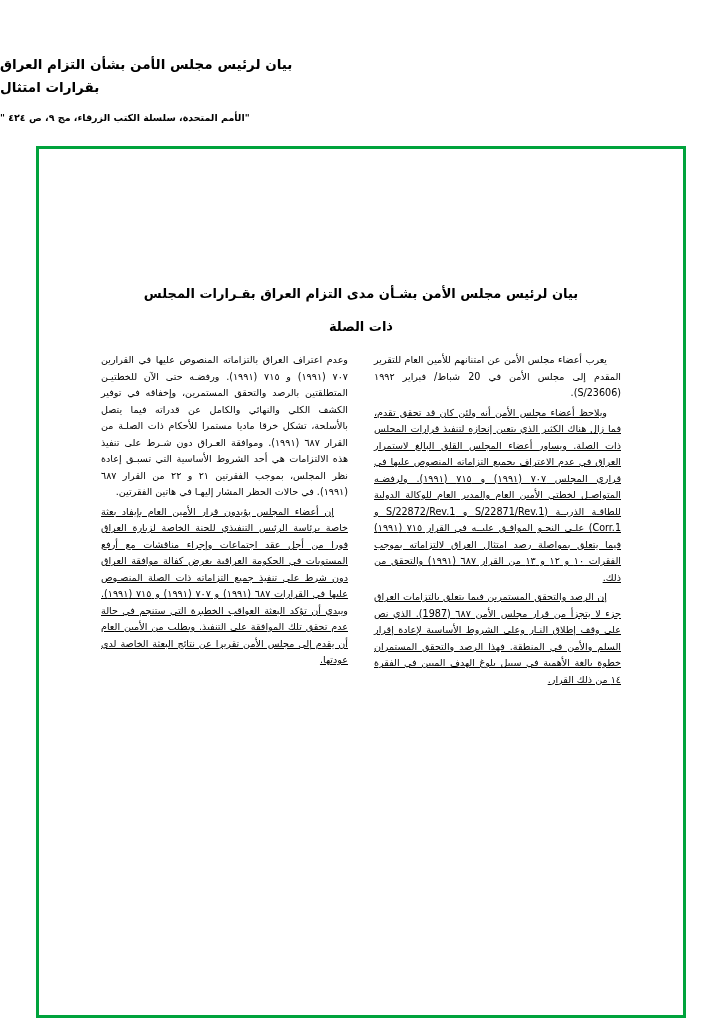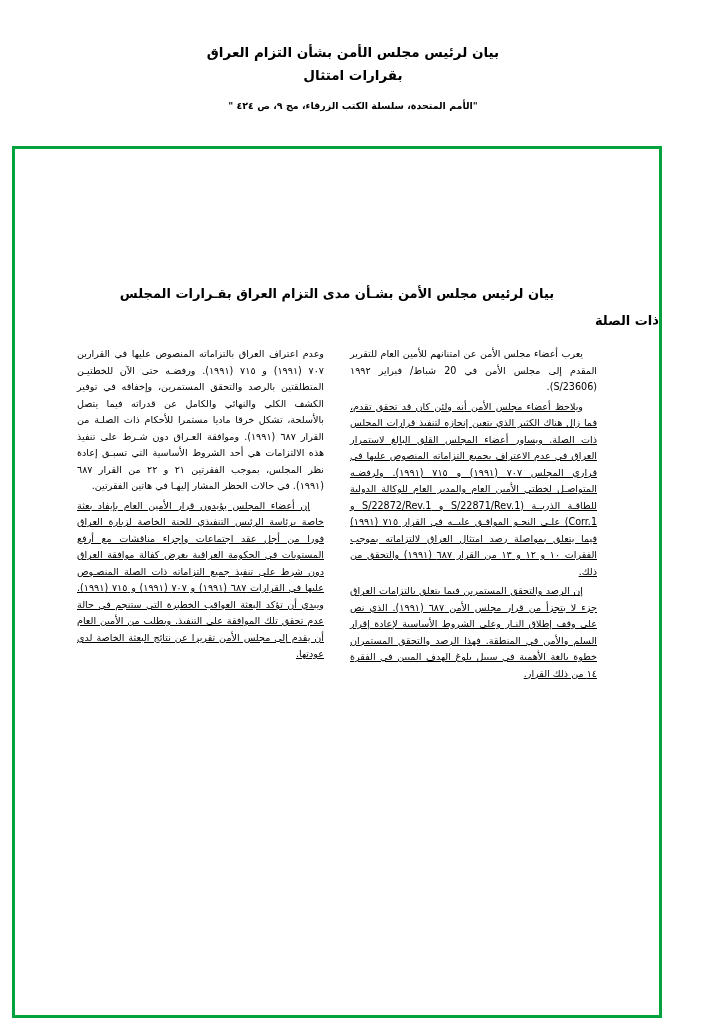--- a/index.html
+++ b/index.html
@@ -18,22 +18,22 @@
 
   .page {
     width: 706px;
     height: 1036px;
     position: relative;
     box-sizing: border-box;
   }
 
   
   .header {
-    text-align: center;
-    padding-top: 42px;
+    text-align: left;
+    padding-top: 54px;
   }
   .header-title-1 {
     font-size: 13.5px;
     font-weight: bold;
     letter-spacing: 0.2px;
     line-height: 1.55;
   }
   .header-title-2 {
     font-size: 13.5px;
     font-weight: bold;
@@ -43,21 +43,21 @@
   .header-source {
     font-size: 9.5px;
     font-weight: bold;
     margin-top: 14px;
     letter-spacing: 0.1px;
   }
 
   
   .frame {
     position: absolute;
-    left: 12px;
+    left: 36px;
     top: 146px;
     width: 650px;
     height: 872px;
     border: 3px solid #00a33c;
     box-sizing: border-box;
     background: #ffffff;
   }
 
   .frame-inner {
     position: absolute;
@@ -70,24 +70,25 @@
 
   
   .doc-title {
     text-align: center;
     font-size: 13px;
     font-weight: bold;
     margin-top: 134px;
     line-height: 1.7;
   }
   .doc-title-line2 {
+    text-align: center;
     font-size: 13px;
     font-weight: bold;
     line-height: 1.7;
-    margin-top: 5px;
+    margin-top: 11px;
   }
 
   .doc-meta {
     margin-top: 22px;
     padding-right: 62px;
     padding-left: 62px;
     font-size: 10.5px;
     font-weight: bold;
     text-align: right;
     direction: rtl;
@@ -137,21 +138,21 @@
 
       <div class="doc-title">بيان لرئيس مجلس الأمن بشـأن مدى التزام العراق بقـرارات المجلس</div>
       <div class="doc-title-line2">ذات الصلة</div>
 
 
       <div class="columns">
 
         <div class="col">
           <p>يعرب أعضاء مجلس الأمن عن امتنانهم للأمين العام للتقرير المقدم إلى مجلس الأمن في 20 شباط/ فبراير ١٩٩٢ (S/23606).</p>
           <p>ويلاحظ أعضاء مجلس الأمن أنه ولئن كان قد تحقق تقدم، فما زال هناك الكثير الذي يتعين إنجازه لتنفيذ قرارات المجلس ذات الصلة. ويساور أعضاء المجلس القلق البالغ لاستمرار العراق في عدم الاعتراف بجميع التزاماته المنصوص عليها في قراري المجلس ٧٠٧ (١٩٩١) و ٧١٥ (١٩٩١). ولرفضـه المتواصـل لخطتي الأمين العام والمدير العام للوكالة الدولية للطاقـة الذريــة (S/22871/Rev.1 و S/22872/Rev.1 و Corr.1) علـى النحـو الموافـق عليــه في القرار ٧١٥ (١٩٩١) فيما يتعلق بمواصلة رصد امتثال العراق لالتزاماته بموجب الفقرات ١٠ و ١٢ و ١٣ من القرار ٦٨٧ (١٩٩١) والتحقق من ذلك.</p>
-          <p>إن الرصد والتحقق المستمرين فيما يتعلق بالتزامات العراق جزء لا يتجزأ من قرار مجلس الأمن ٦٨٧ (١٩٩١). الذي نص على وقف إطلاق النـار وعلى الشروط الأساسية لإعادة إقرار السلم والأمن في المنطقة. فهذا الرصد والتحقق المستمران خطوة بالغة الأهمية في سبيل بلوغ الهدف المبين في الفقرة ١٤ من ذلك القرار.</p>
+          <p>إن الرصد والتحقق المستمرين فيما يتعلق بالتزامات العراق جزء لا يتجزأ من قرار مجلس الأمن ٦٨٧ (1987). الذي نص على وقف إطلاق النـار وعلى الشروط الأساسية لإعادة إقرار السلم والأمن في المنطقة. فهذا الرصد والتحقق المستمران خطوة بالغة الأهمية في سبيل بلوغ الهدف المبين في الفقرة ١٤ من ذلك القرار.</p>
         </div>
 
         <div class="col">
           <p class="noindent">وعدم اعتراف العراق بالتزاماته المنصوص عليها في القرارين ٧٠٧ (١٩٩١) و ٧١٥ (١٩٩١). ورفضـه حتى الآن للخطتيـن المتطلقتين بالرصد والتحقق المستمرين، وإخفاقه في توفير الكشف الكلي والنهائي والكامل عن قدراته فيما يتصل بالأسلحة، تشكل خرقا ماديا مستمرا للأحكام ذات الصلـة من القرار ٦٨٧ (١٩٩١). وموافقة العـراق دون شـرط على تنفيذ هذه الالتزامات هي أحد الشروط الأساسية التي تسبـق إعادة نظر المجلس، بموجب الفقرتين ٢١ و ٢٢ من القرار ٦٨٧ (١٩٩١). في حالات الحظر المشار إليهـا في هاتين الفقرتين.</p>
           <p>إن أعضاء المجلس يؤيدون قرار الأمين العام بإيفاد بعثة خاصة برئاسة الرئيس التنفيذي للجنة الخاصة لزيارة العراق فورا من أجل عقد اجتماعات وإجراء مناقشات مع أرفع المستويات في الحكومة العراقية بغرض كفالة موافقة العراق دون شرط على تنفيذ جميع التزاماته ذات الصلة المنصـوص عليها في القرارات ٦٨٧ (١٩٩١) و ٧٠٧ (١٩٩١) و ٧١٥ (١٩٩١). ويبدي أن تؤكد البعثة العواقب الخطيرة التي ستنجم في حالة عدم تحقق تلك الموافقة على التنفيذ. ويطلب من الأمين العام أن يقدم إلى مجلس الأمن تقريرا عن نتائج البعثة الخاصة لدى عودتها.</p>
         </div>
 
       </div>
 
     </div>

